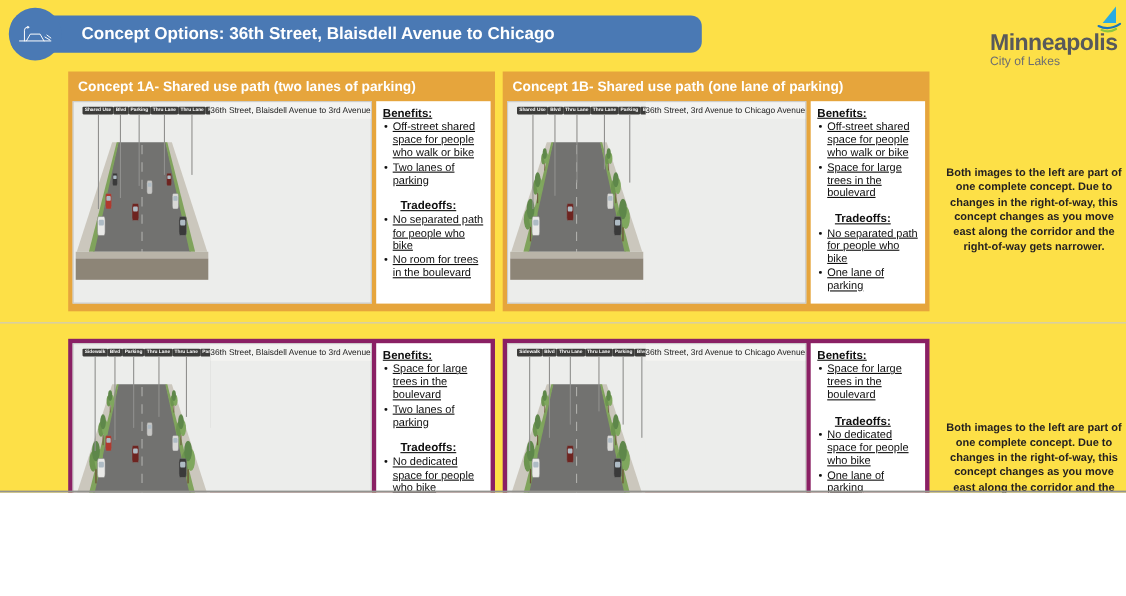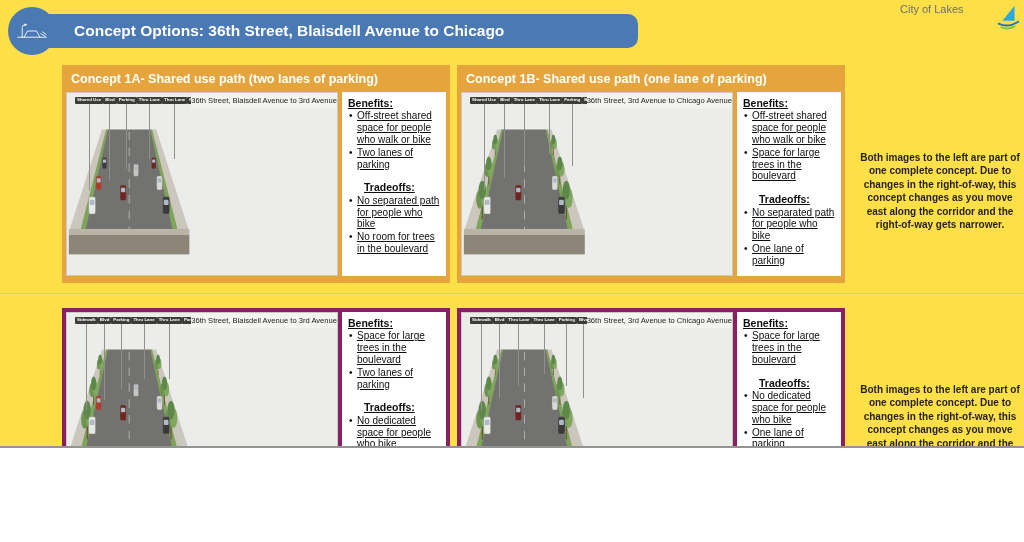--- a/index.html
+++ b/index.html
@@ -82,20 +82,21 @@
     </div>
     <span class="header-title">Concept Options: 36th Street, Blaisdell Avenue to Chicago</span>
   </div>
 
   <div class="logo">
     <svg class="logo-sail" viewBox="0 0 30 30">
       <polygon points="9,18 22,2 22,18" fill="#29abe2"></polygon>
       <path d="M5 21 Q15 26 26 19" stroke="#1b75bb" stroke-width="2" fill="none" stroke-linecap="round"></path>
       <path d="M8 25 Q15 28 22 24" stroke="#8dc63f" stroke-width="2.2" fill="none" stroke-linecap="round"></path>
     </svg>
+    <div class="logo-name">Minneapolis</div>
     <div class="logo-tag">City of Lakes</div>
   </div>
 
   <section class="panel orange p1a">
     <h2 class="panel-title">Concept 1A- Shared use path (two lanes of parking)</h2>
     <div class="panel-body">
       <figure class="street-figure">
         <div class="scene">
             <div class="lane-labels">
               <div class="lane-wrap">

